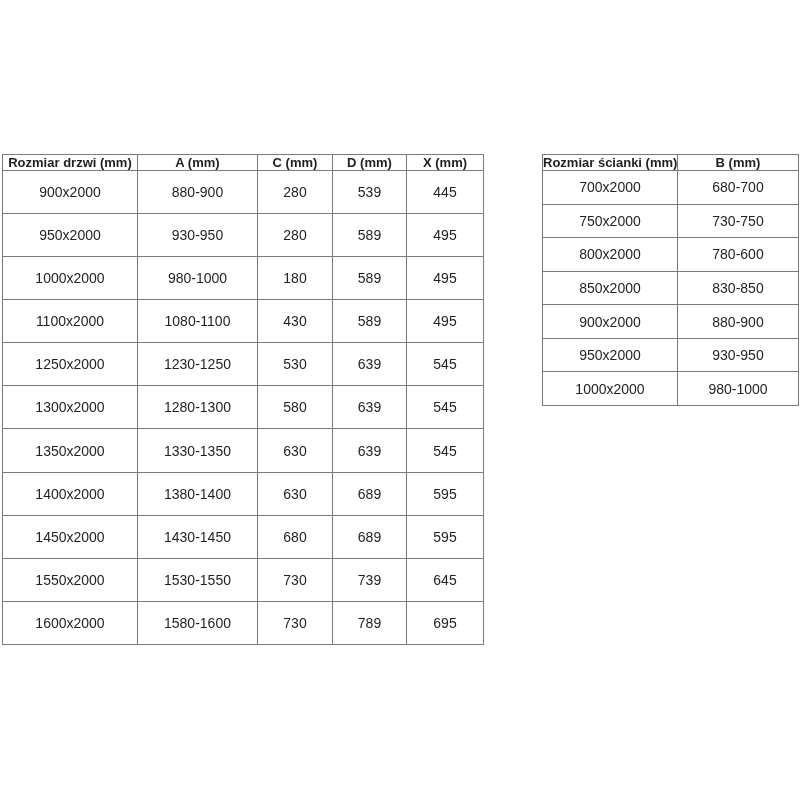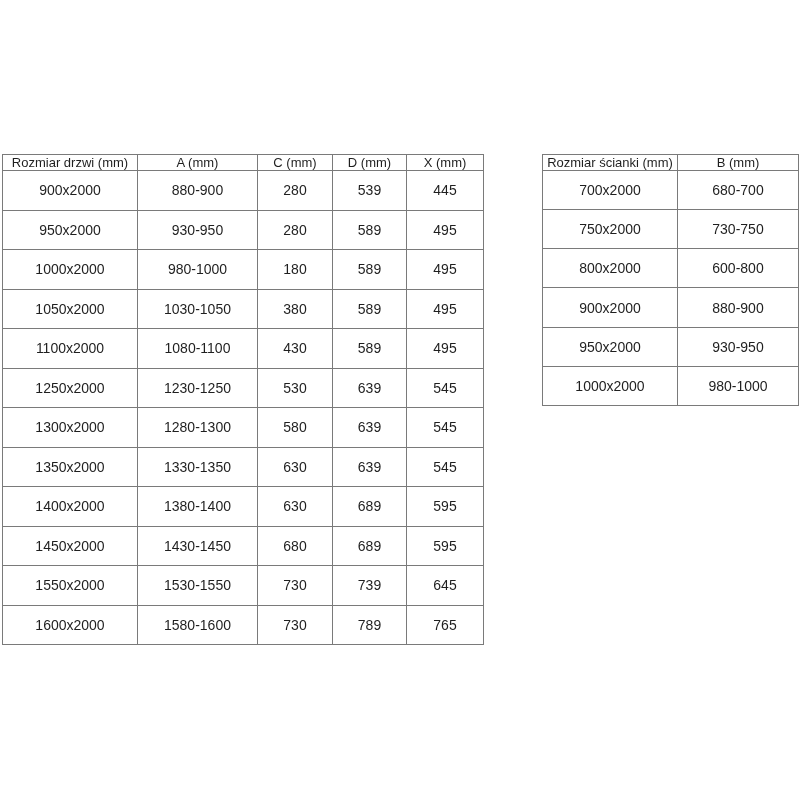--- a/index.html
+++ b/index.html
@@ -37,21 +37,21 @@
     border: 1px solid #7a7a7a;
     text-align: center;
     vertical-align: middle;
     padding: 0;
     color: #1f1f1f;
     white-space: nowrap;
     overflow: hidden;
   }
   .size-table th {
     font-size: 13px;
-    font-weight: 400;
+    font-weight: 700;
   }
   .size-table td {
     font-size: 14px;
     font-weight: 400;
   }
   
   col.dc1 { width: 135px; }
   col.dc2 { width: 120px; }
   col.dc3 { width: 75px; }
   col.dc4 { width: 74px; }
@@ -96,27 +96,20 @@
         <td>495</td>
       </tr>
       <tr>
         <td>1000x2000</td>
         <td>980-1000</td>
         <td>180</td>
         <td>589</td>
         <td>495</td>
       </tr>
       <tr>
-        <td>1050x2000</td>
-        <td>1030-1050</td>
-        <td>380</td>
-        <td>589</td>
-        <td>495</td>
-      </tr>
-      <tr>
         <td>1100x2000</td>
         <td>1080-1100</td>
         <td>430</td>
         <td>589</td>
         <td>495</td>
       </tr>
       <tr>
         <td>1250x2000</td>
         <td>1230-1250</td>
         <td>530</td>
@@ -156,21 +149,21 @@
         <td>1530-1550</td>
         <td>730</td>
         <td>739</td>
         <td>645</td>
       </tr>
       <tr>
         <td>1600x2000</td>
         <td>1580-1600</td>
         <td>730</td>
         <td>789</td>
-        <td>765</td>
+        <td>695</td>
       </tr>
     </tbody>
 </table>
 
 <table class="size-table walls">
   <colgroup>
     <col class="wc1">
       <col class="wc2">
   </colgroup>
   <thead>
@@ -183,21 +176,25 @@
       <tr>
         <td>700x2000</td>
         <td>680-700</td>
       </tr>
       <tr>
         <td>750x2000</td>
         <td>730-750</td>
       </tr>
       <tr>
         <td>800x2000</td>
-        <td>600-800</td>
+        <td>780-600</td>
+      </tr>
+      <tr>
+        <td>850x2000</td>
+        <td>830-850</td>
       </tr>
       <tr>
         <td>900x2000</td>
         <td>880-900</td>
       </tr>
       <tr>
         <td>950x2000</td>
         <td>930-950</td>
       </tr>
       <tr>

